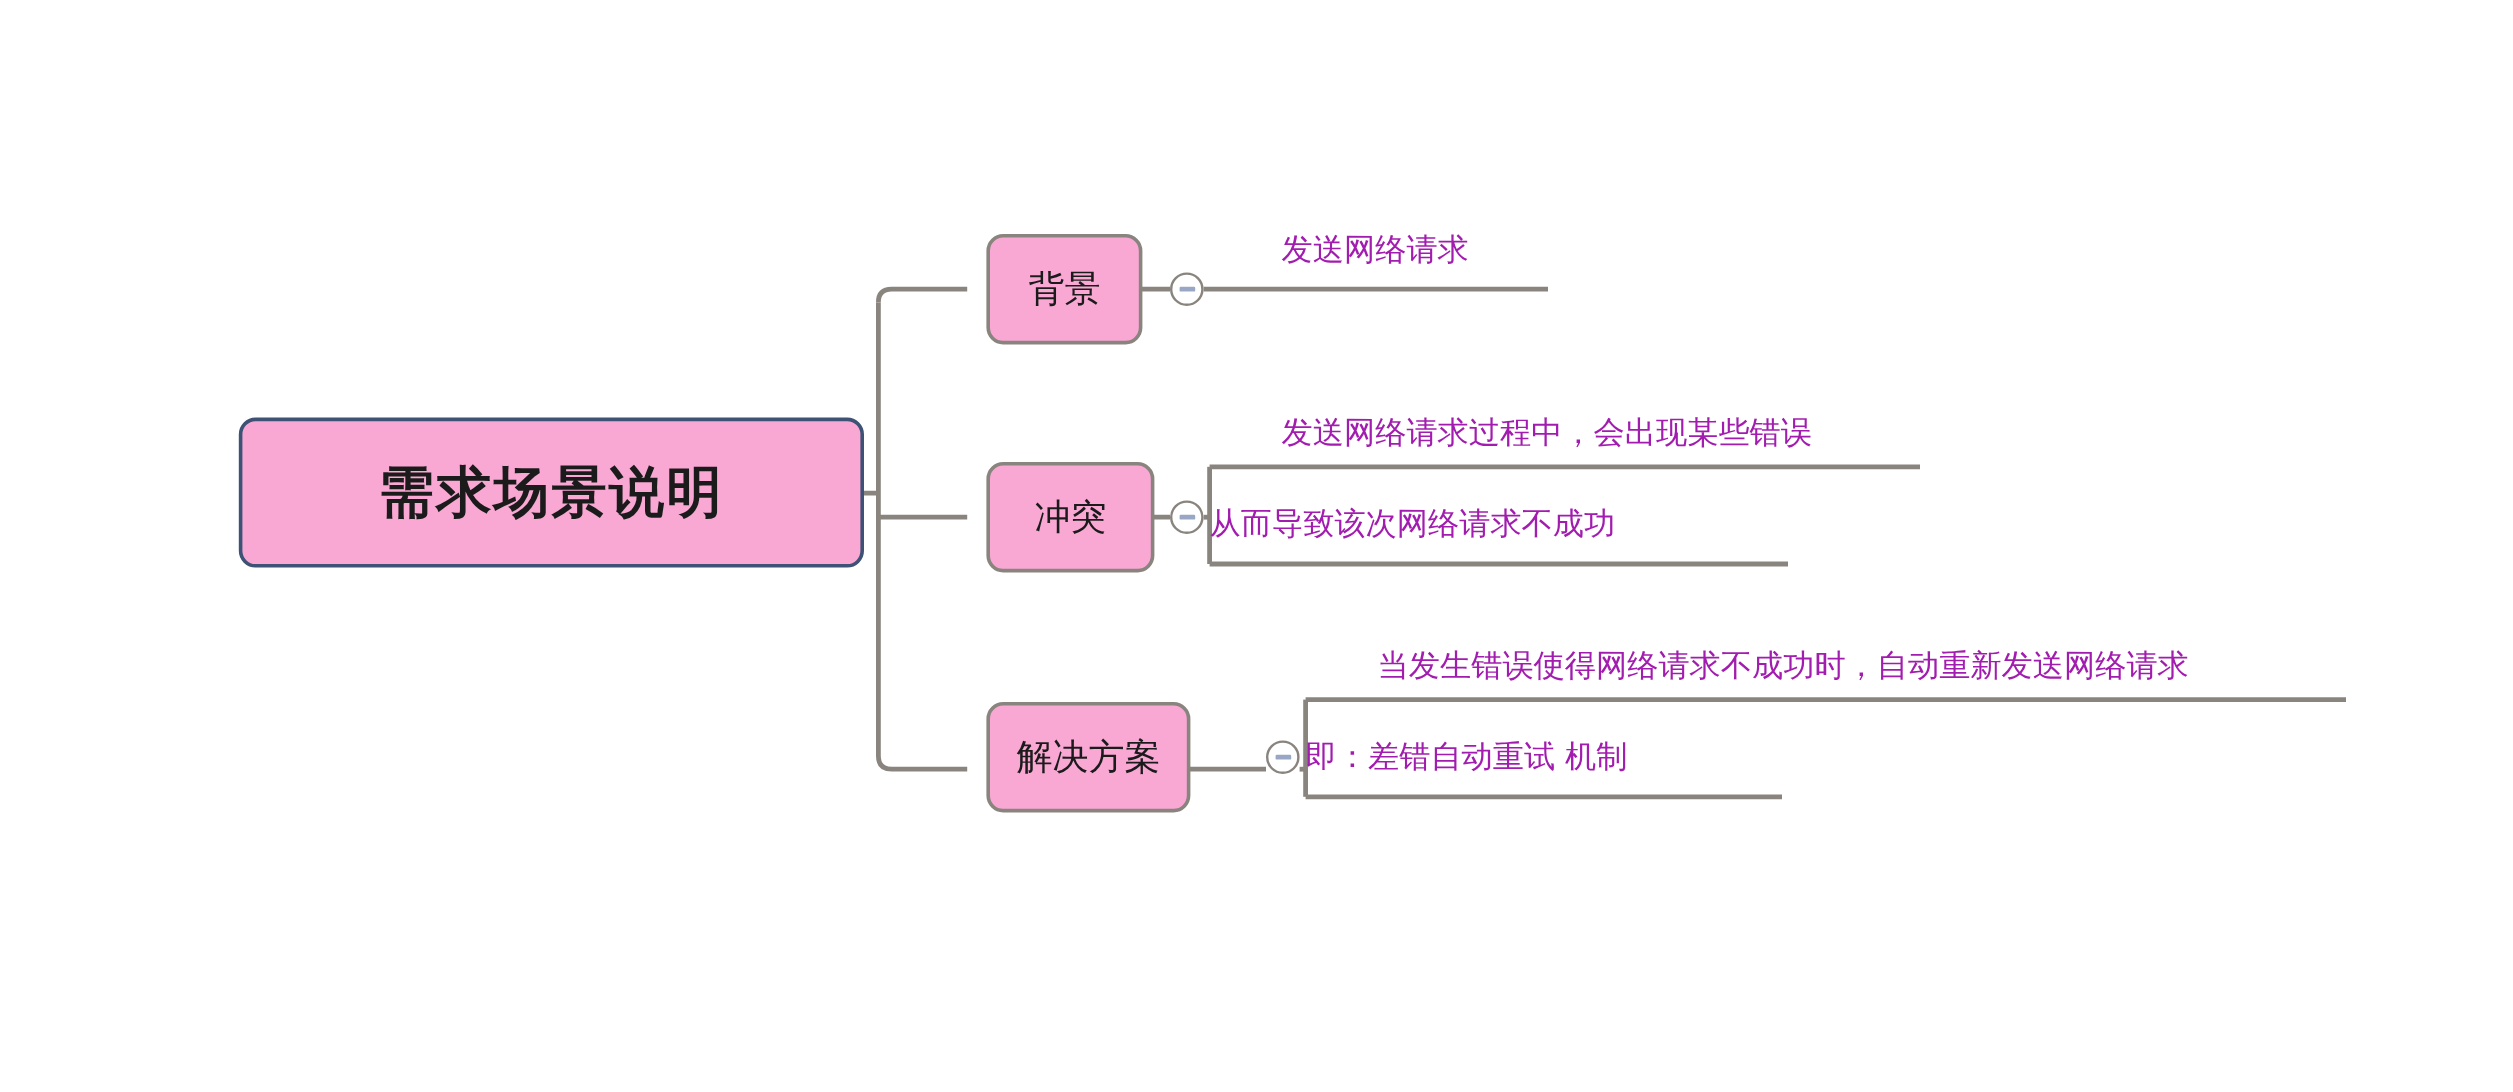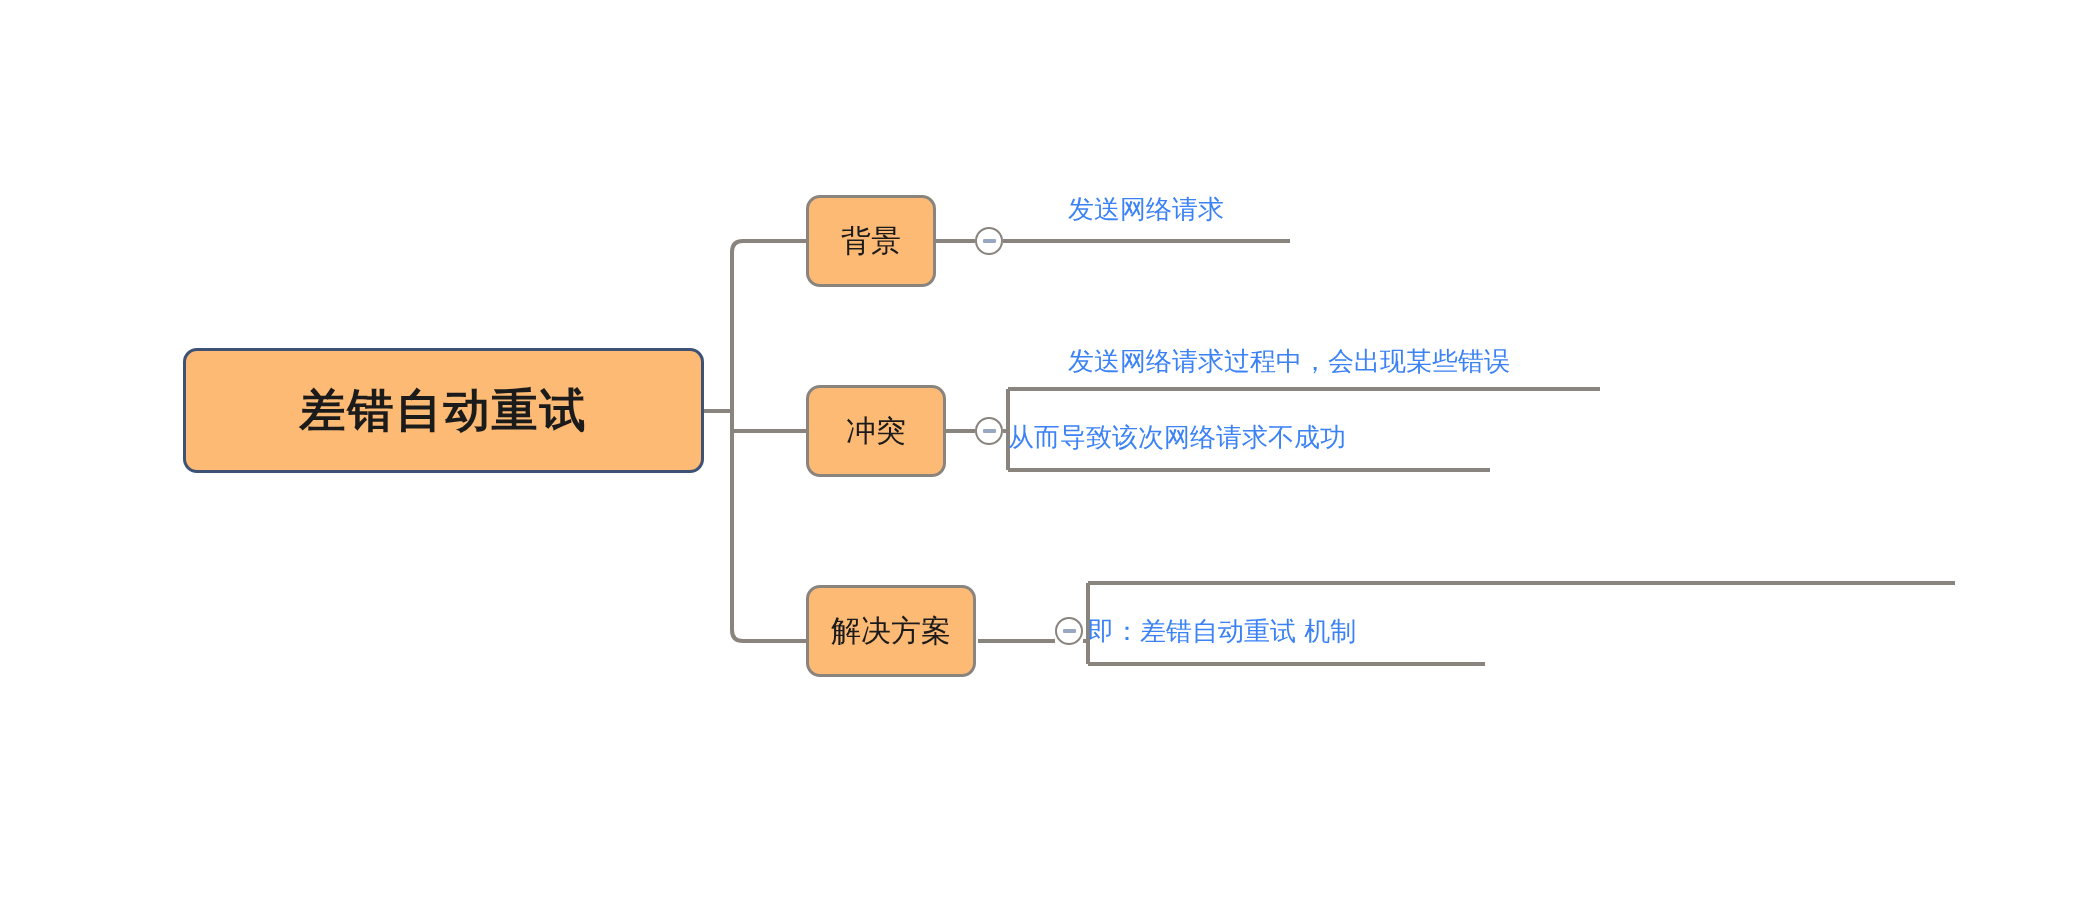--- a/index.html
+++ b/index.html
@@ -31,26 +31,27 @@
     top: 0;
     width: 2094px;
     height: 910px;
     pointer-events: none;
   }
 
   
   .node {
     position: absolute;
     box-sizing: border-box;
-    background: #fdba74;
+    background: #f9a8d4;
     display: flex;
     align-items: center;
     justify-content: center;
     text-align: center;
     color: #1b1b1b;
+    margin-left: 16px;
   }
 
   .node-root {
     left: 183px;
     top: 348px;
     width: 521px;
     height: 125px;
     border: 3px solid #3d5275;
     border-radius: 14px;
     font-size: 46px;
@@ -89,21 +90,21 @@
     background: #9aa7c4;
     border-radius: 1px;
   }
   #toggle-0 { left: 975px; top: 227px; }
   #toggle-1 { left: 975px; top: 417px; }
   #toggle-2 { left: 1055px; top: 617px; }
 
   
   .leaf {
     position: absolute;
-    color: #3b82f6;
+    color: #a21caf;
     font-size: 26px;
     white-space: nowrap;
     line-height: 1;
   }
 
   #leaf-0-0 { left: 1068px; top: 196px; }
   #leaf-1-0 { left: 1068px; top: 348px; }
   #leaf-1-1 { left: 1008px; top: 424px; }
   #leaf-2-0 { left: 1148px; top: 542px; }
   #leaf-2-1 { left: 1088px; top: 618px; }
@@ -140,21 +141,21 @@
       <path d="M 978 641 L 1055 641"></path>
 
       <path d="M 1083 641 L 1088 641"></path>
       <path d="M 1088 583 L 1088 664"></path>
       <path d="M 1088 583 L 1955 583"></path>
       <path d="M 1088 664 L 1485 664"></path>
     </g>
   </svg>
 
   <div class="node node-root">
-    <span>差错自动重试</span>
+    <span>需求场景说明</span>
   </div>
 
   <div class="node node-branch" id="node-branch-0">
     <span>背景</span>
   </div>
 
   <div class="node node-branch" id="node-branch-1">
     <span>冲突</span>
   </div>
 
@@ -173,16 +174,17 @@
   <div class="toggle" id="toggle-2">
     <span class="minus"></span>
   </div>
 
   <div class="leaf" id="leaf-0-0">发送网络请求</div>
 
   <div class="leaf" id="leaf-1-1">从而导致该次网络请求不成功</div>
 
   <div class="leaf" id="leaf-1-0">发送网络请求过程中，会出现某些错误</div>
 
+  <div class="leaf" id="leaf-2-0">当发生错误使得网络请求不成功时，自动重新发送网络请求</div>
 
   <div class="leaf" id="leaf-2-1">即：差错自动重试 机制</div>
 
 </div>
 
 </body></html>

